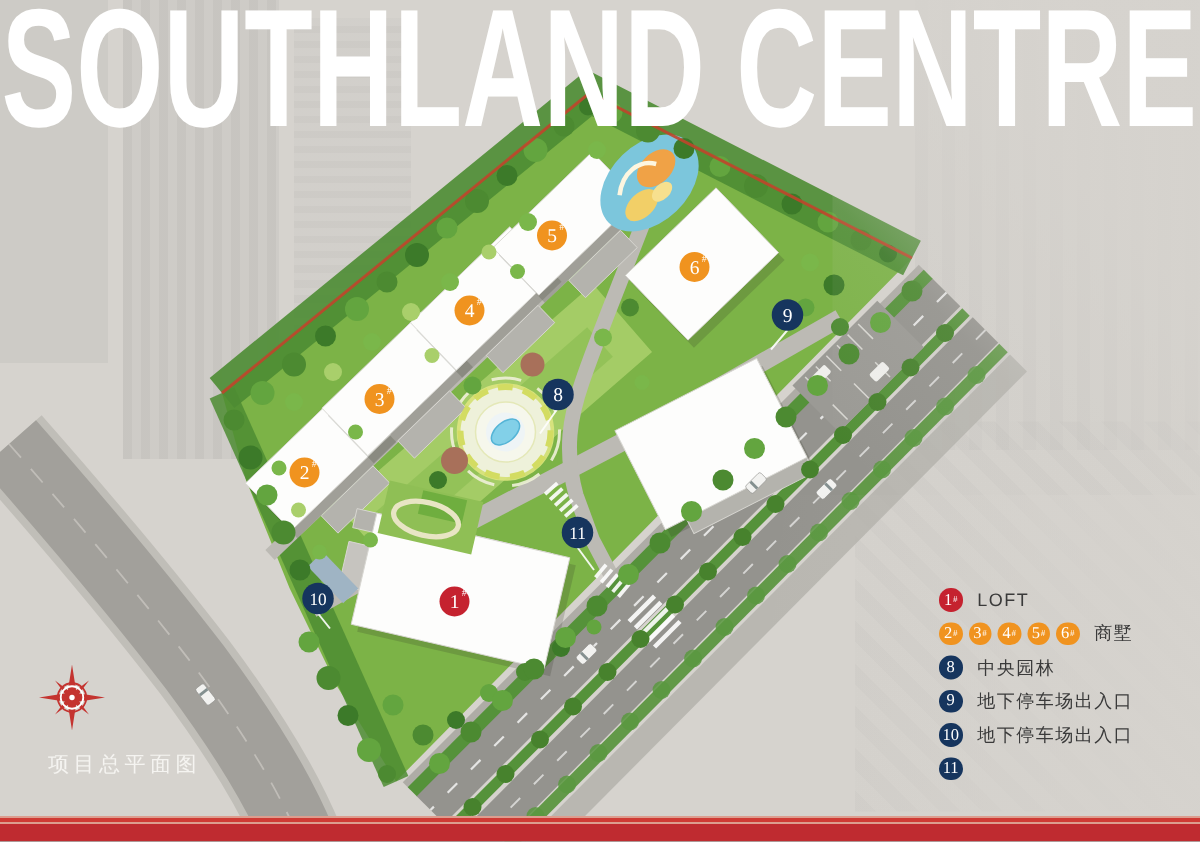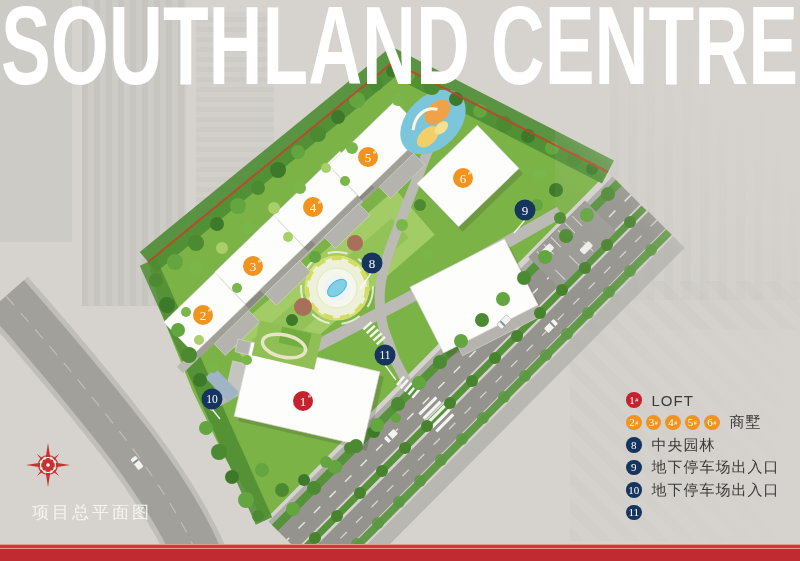--- a/index.html
+++ b/index.html
@@ -20,24 +20,24 @@
   
   .legend{position:absolute;left:626px;top:390px;z-index:6;}
   .lrow{display:flex;align-items:center;height:20px;margin-bottom:2.5px;}
   .lc{display:inline-flex;align-items:center;justify-content:center;
       width:15.5px;height:15.5px;border-radius:50%;color:#fff;flex:0 0 auto;
       font-family:"Liberation Serif",serif;font-size:11px;line-height:15px;margin-right:4px;}
   .lc sup{font-size:6px;line-height:0;vertical-align:super;margin-left:.5px;}
   .lc.red{background:#c5222f;}
   .lc.orange{background:#f0931f;}
   .lc.navy{background:#16355e;}
-  .llabel{font-size:15px;color:#3a3a3a;margin-left:6px;letter-spacing:1px;font-weight:500;}
+  .llabel{font-size:12px;color:#3a3a3a;margin-left:6px;letter-spacing:1px;font-weight:500;}
   
   .caption{position:absolute;left:32px;top:501px;z-index:6;color:#f7f6f3;
-           font-size:17px;letter-spacing:3px;opacity:.95;}
+           font-size:14px;letter-spacing:3px;opacity:.95;}
   .compass{position:absolute;left:24px;top:441px;z-index:6;}
   
   .banner{position:absolute;left:0;right:0;bottom:0;height:17px;z-index:7;
     background:linear-gradient(180deg,#dc9d8f 0,#dc9d8f 1px,#cf3a34 1px,#cf3a34 4px,
                #dc9d8f 4px,#dc9d8f 5px,#bf2b30 5px);}
 </style>
 </head>
 <body>
 
 <div class="stage">

